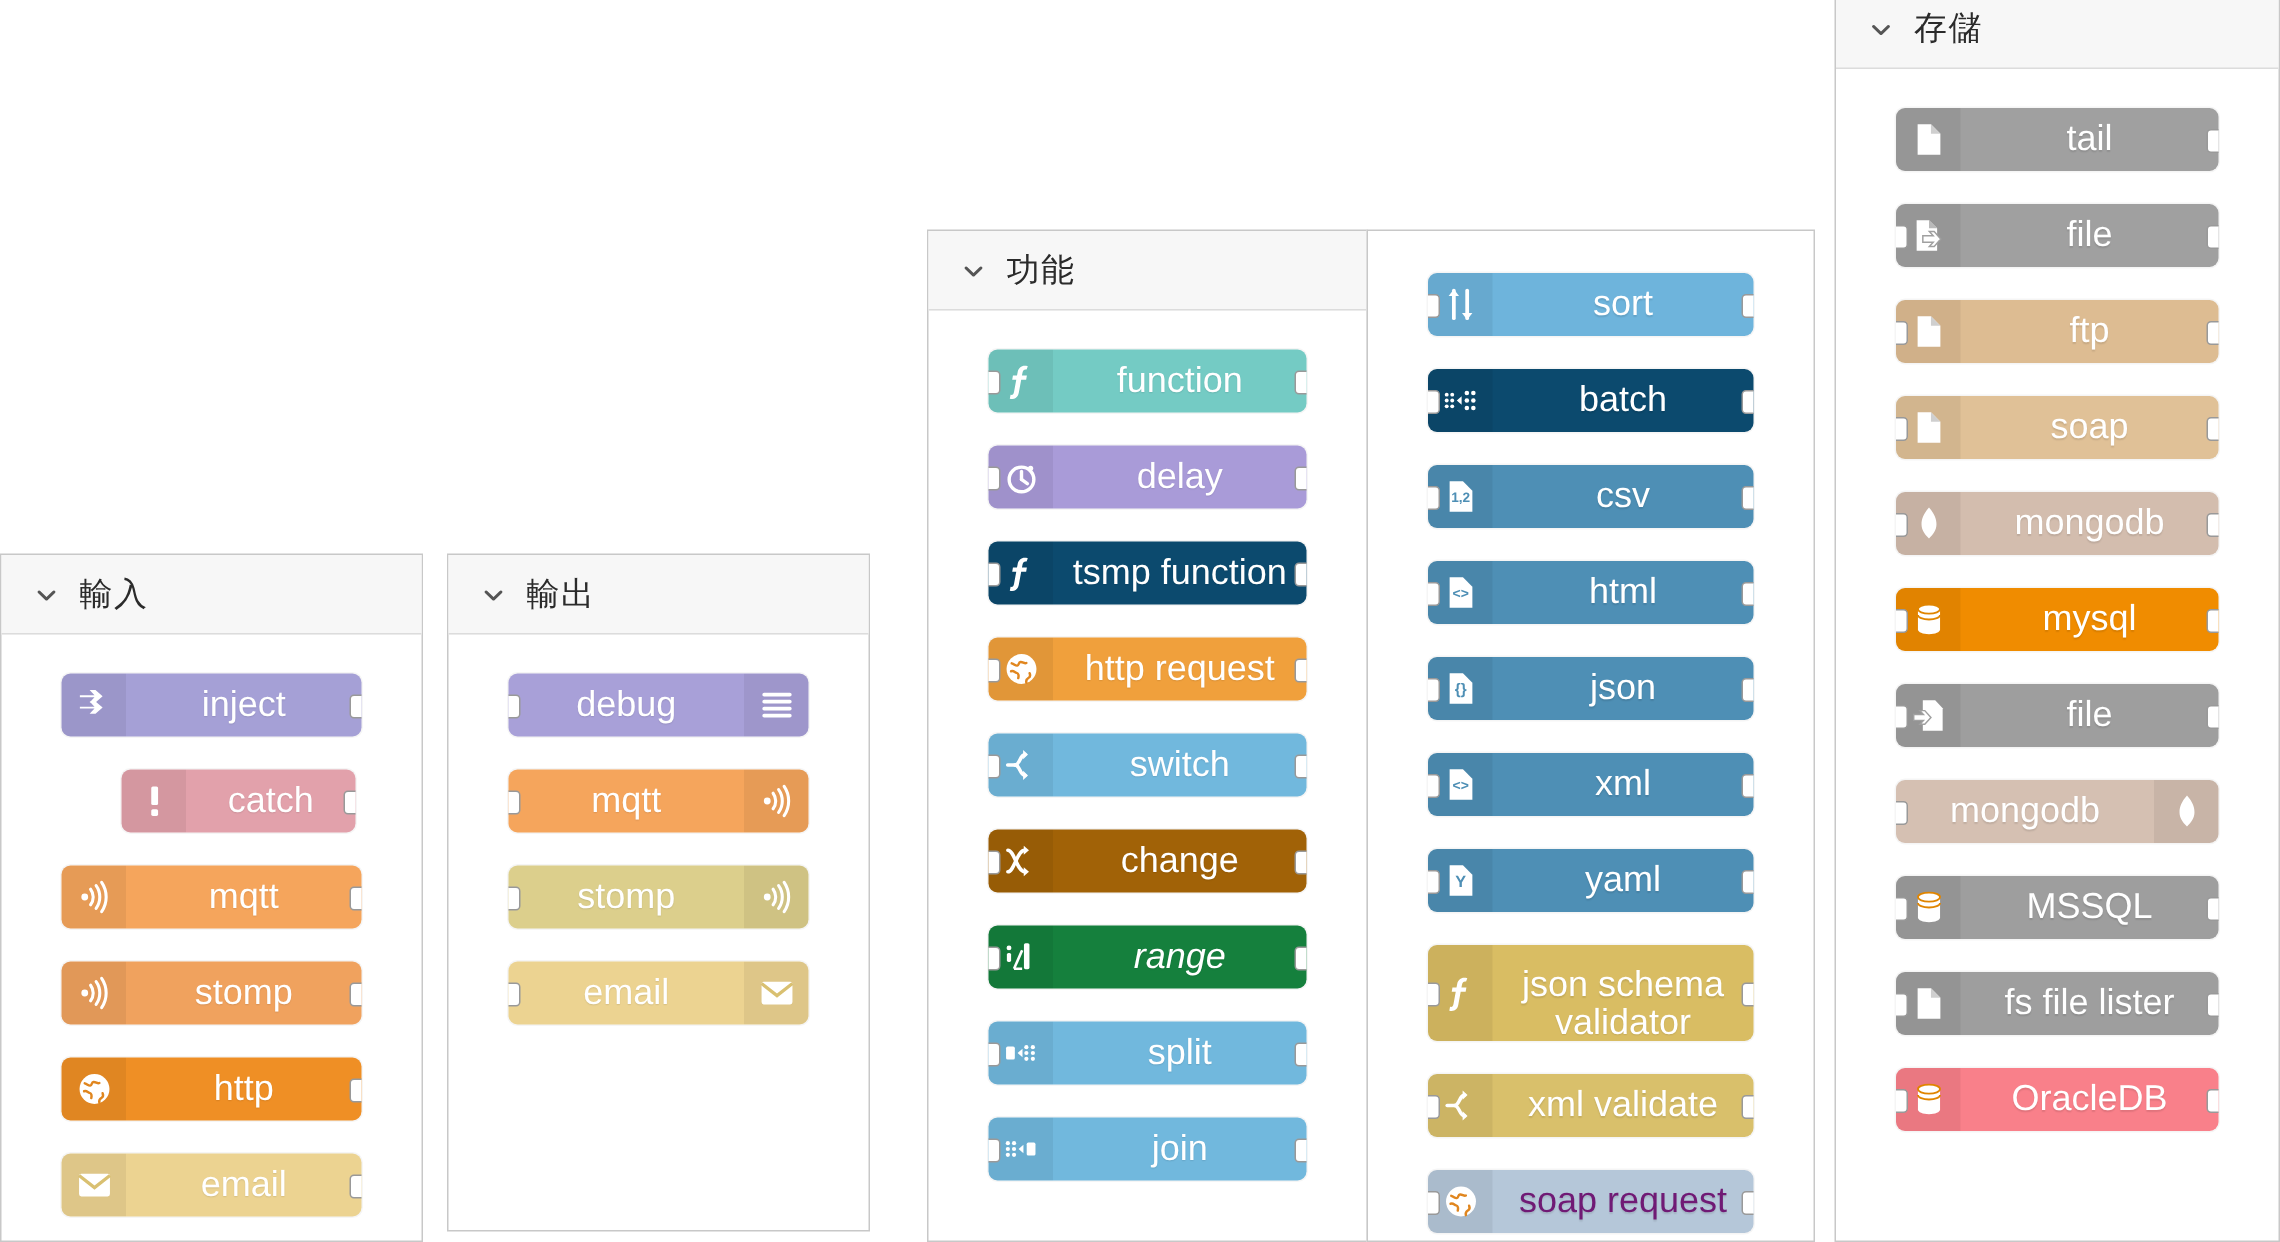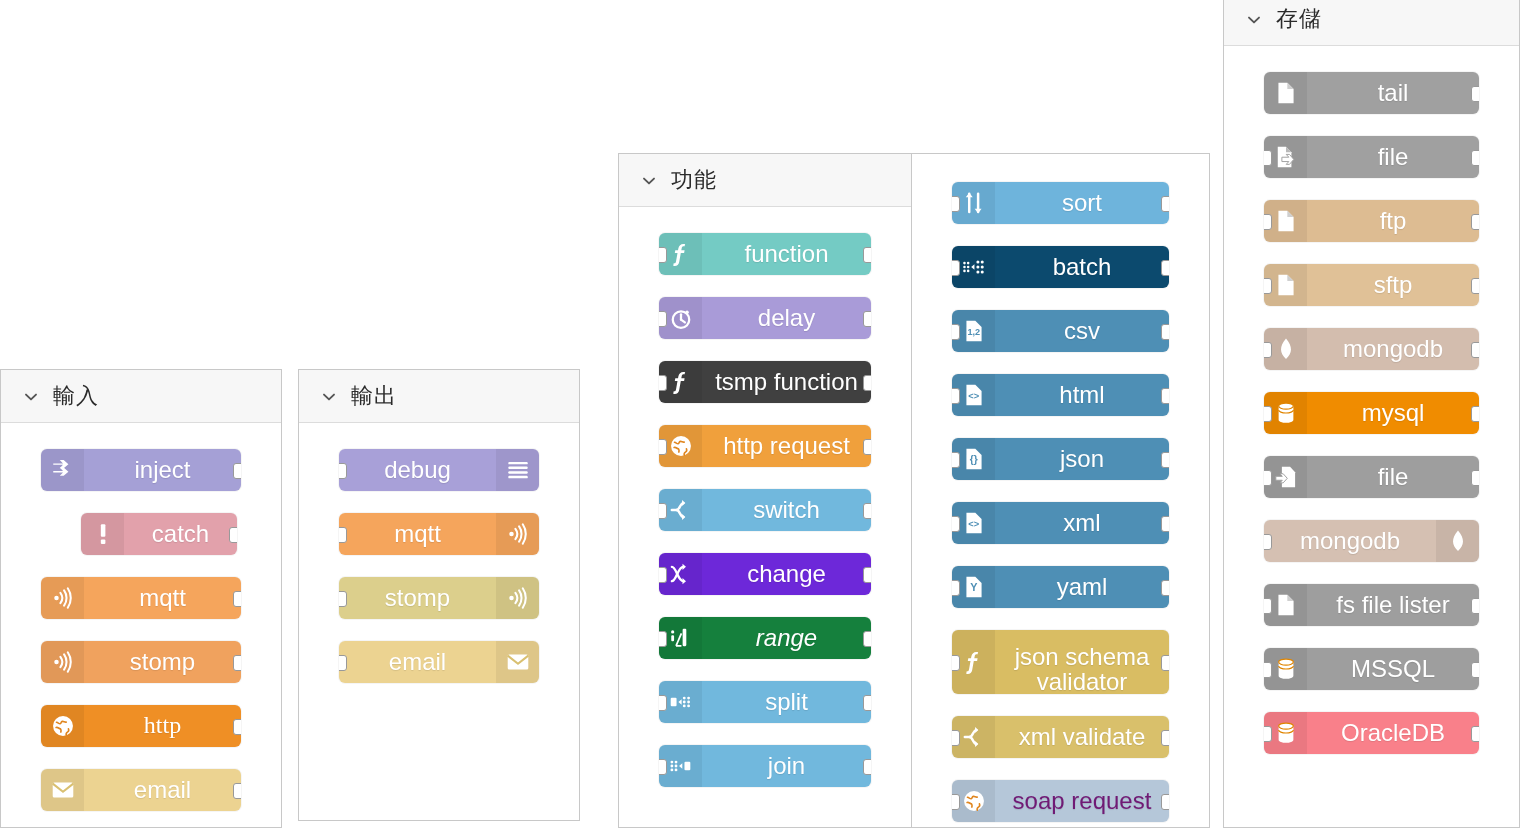--- a/index.html
+++ b/index.html
@@ -162,21 +162,21 @@
                   <path d="M13 5a12 12 0 010 14" stroke="#ffffff" stroke-width="1.9" stroke-linecap="round"></path>
                   <path d="M16.4 3a16 16 0 010 18" stroke="#ffffff" stroke-width="1.9" stroke-linecap="round"></path>
                 </svg>
               </span>
             </div>
             <div class="node-label" style="color: rgb(255, 255, 255);">stomp</div>
             <span class="port right"></span>
           </div>
         </div>
         <div class="noderow">
-          <div class="node" draggable="true" style="background: rgb(239, 143, 37); left: 40px; right: 40px; font-family: Liberation Serif, serif;">
+          <div class="node" draggable="true" style="background: rgb(239, 143, 37); left: 40px; right: 40px;">
             <div class="icon-box">
               <span class="ico">
                 <svg width="26" height="26" viewBox="0 0 24 24" fill="none" xmlns="http://www.w3.org/2000/svg">
                   <circle cx="12" cy="12" r="9.2" fill="#ffffff"></circle>
                   <path d="M6 8.5c1.6.4 2.2 1.6 3.4 1.4 1.2-.2.6-2 2-2.2 1.4-.2 2.4 1.2 3.6.6M5.6 13.4c1.8-.6 2.2.8 3.4 1 1.2.2 1.4 1.8 1 3.2M15 20.4c-.4-1.4.4-2.4 1.4-3 1-.6 1-1.8.6-2.8" stroke="#e0861f" stroke-width="1.5" stroke-linecap="round"></path>
                 </svg>
               </span>
             </div>
             <div class="node-label" style="color: rgb(255, 255, 255);">http</div>
             <span class="port right"></span>
@@ -307,21 +307,21 @@
                   <circle cx="17.6" cy="6.6" r="1.6" fill="#ffffff"></circle>
                 </svg>
               </span>
             </div>
             <div class="node-label" style="color: rgb(255, 255, 255);">delay</div>
             <span class="port left"></span>
             <span class="port right"></span>
           </div>
         </div>
         <div class="noderow">
-          <div class="node" draggable="true" style="background: #404040; left: 40px; right: 40px;">
+          <div class="node" draggable="true" style="background: #0c4a6e; left: 40px; right: 40px;">
             <div class="icon-box">
               <span class="ico">
                 <svg width="26" height="26" viewBox="0 0 24 26" fill="none" xmlns="http://www.w3.org/2000/svg">
                   <path d="M16.2 3.2c-3.6-1-6.1.6-6.8 4.1L9 9.3H6.3l-.5 2.8h2.7l-1.5 8.3c-.3 1.6-1 2.1-2.3 1.8l-.5 2.6c3.2.8 5.4-.7 6-3.9l1.6-8.8h3.3l.5-2.8h-3.3l.4-2c.3-1.6 1.2-2.2 2.7-1.9l.8-2.2z" fill="#ffffff"></path>
                 </svg>
               </span>
             </div>
             <div class="node-label" style="color: rgb(255, 255, 255);">tsmp function</div>
             <span class="port left"></span>
             <span class="port right"></span>
@@ -354,21 +354,21 @@
                   <path d="M13 15.6l3 2.8-3 2.8z" fill="#ffffff"></path>
                 </svg>
               </span>
             </div>
             <div class="node-label" style="color: rgb(255, 255, 255);">switch</div>
             <span class="port left"></span>
             <span class="port right"></span>
           </div>
         </div>
         <div class="noderow">
-          <div class="node" draggable="true" style="background: #6d28d9; left: 40px; right: 40px;">
+          <div class="node" draggable="true" style="background: #a16207; left: 40px; right: 40px;">
             <div class="icon-box">
               <span class="ico">
                 <svg width="26" height="26" viewBox="0 0 24 24" fill="none" xmlns="http://www.w3.org/2000/svg">
                   <path d="M3.6 5.4c4 0 5.6 13.2 10.4 13.2" stroke="#ffffff" stroke-width="2.2" fill="none" stroke-linecap="round"></path>
                   <path d="M3.6 18.6c4 0 5.6-13.2 10.4-13.2" stroke="#ffffff" stroke-width="2.2" fill="none" stroke-linecap="round"></path>
                   <path d="M13.4 2.6l3.2 2.8-3.2 2.8z" fill="#ffffff"></path>
                   <path d="M13.4 15.8l3.2 2.8-3.2 2.8z" fill="#ffffff"></path>
                 </svg>
               </span>
             </div>
@@ -667,21 +667,21 @@
         <div class="noderow">
           <div class="node" draggable="true" style="background: rgb(224, 193, 151); left: 40px; right: 40px;">
             <div class="icon-box">
               <span class="ico">
                 <svg width="26" height="26" viewBox="0 0 24 24" fill="none" xmlns="http://www.w3.org/2000/svg">
                   <path d="M5 2.6h8.2L19 8.4v13H5z" fill="#ffffff"></path>
                   <path d="M13.2 2.6v5.8H19" fill="#cfcfcf"></path>
                 </svg>
               </span>
             </div>
-            <div class="node-label" style="color: rgb(255, 255, 255);">sftp</div>
+            <div class="node-label" style="color: rgb(255, 255, 255);">soap</div>
             <span class="port left"></span>
             <span class="port right"></span>
           </div>
         </div>
         <div class="noderow">
           <div class="node" draggable="true" style="background: rgb(211, 189, 174); left: 40px; right: 40px;">
             <div class="icon-box">
               <span class="ico">
                 <svg width="26" height="26" viewBox="0 0 24 24" fill="none" xmlns="http://www.w3.org/2000/svg">
                   <path d="M12 2.2c3.2 3.6 4.6 7 4.6 10.2 0 3.4-1.8 6-4.6 8.8-2.8-2.8-4.6-5.4-4.6-8.8 0-3.2 1.4-6.6 4.6-10.2z" fill="#ffffff"></path>
@@ -736,48 +736,48 @@
               </span>
             </div>
             <span class="port left"></span>
           </div>
         </div>
         <div class="noderow">
           <div class="node" draggable="true" style="background: rgb(158, 158, 158); left: 40px; right: 40px;">
             <div class="icon-box">
               <span class="ico">
                 <svg width="26" height="26" viewBox="0 0 24 24" fill="none" xmlns="http://www.w3.org/2000/svg">
-                  <path d="M5 2.6h8.2L19 8.4v13H5z" fill="#ffffff"></path>
-                  <path d="M13.2 2.6v5.8H19" fill="#cfcfcf"></path>
-                </svg>
-              </span>
-            </div>
-            <div class="node-label" style="color: rgb(255, 255, 255);">fs file lister</div>
-            <span class="port left"></span>
-            <span class="port right"></span>
-          </div>
-        </div>
-        <div class="noderow">
-          <div class="node" draggable="true" style="background: rgb(158, 158, 158); left: 40px; right: 40px;">
-            <div class="icon-box">
-              <span class="ico">
-                <svg width="26" height="26" viewBox="0 0 24 24" fill="none" xmlns="http://www.w3.org/2000/svg">
                   <ellipse cx="12" cy="5.6" rx="6.8" ry="2.8" fill="#ffffff"></ellipse>
                   <path d="M5.2 5.6v12.6c0 1.6 3 2.9 6.8 2.9s6.8-1.3 6.8-2.9V5.6" fill="#ffffff"></path>
                   <ellipse cx="12" cy="5.6" rx="6.8" ry="2.8" fill="none" stroke="#e08500" stroke-width="1.1"></ellipse>
                   <path d="M5.2 9.2c0 1.5 3 2.8 6.8 2.8s6.8-1.3 6.8-2.8" stroke="#e08500" stroke-width="1.1" fill="none"></path>
                 </svg>
               </span>
             </div>
             <div class="node-label" style="color: rgb(255, 255, 255);">MSSQL</div>
             <span class="port left"></span>
             <span class="port right"></span>
           </div>
         </div>
         <div class="noderow">
+          <div class="node" draggable="true" style="background: rgb(158, 158, 158); left: 40px; right: 40px;">
+            <div class="icon-box">
+              <span class="ico">
+                <svg width="26" height="26" viewBox="0 0 24 24" fill="none" xmlns="http://www.w3.org/2000/svg">
+                  <path d="M5 2.6h8.2L19 8.4v13H5z" fill="#ffffff"></path>
+                  <path d="M13.2 2.6v5.8H19" fill="#cfcfcf"></path>
+                </svg>
+              </span>
+            </div>
+            <div class="node-label" style="color: rgb(255, 255, 255);">fs file lister</div>
+            <span class="port left"></span>
+            <span class="port right"></span>
+          </div>
+        </div>
+        <div class="noderow">
           <div class="node" draggable="true" style="background: rgb(249, 128, 138); left: 40px; right: 40px;">
             <div class="icon-box">
               <span class="ico">
                 <svg width="26" height="26" viewBox="0 0 24 24" fill="none" xmlns="http://www.w3.org/2000/svg">
                   <ellipse cx="12" cy="5.6" rx="6.8" ry="2.8" fill="#ffffff"></ellipse>
                   <path d="M5.2 5.6v12.6c0 1.6 3 2.9 6.8 2.9s6.8-1.3 6.8-2.9V5.6" fill="#ffffff"></path>
                   <ellipse cx="12" cy="5.6" rx="6.8" ry="2.8" fill="none" stroke="#e08500" stroke-width="1.1"></ellipse>
                   <path d="M5.2 9.2c0 1.5 3 2.8 6.8 2.8s6.8-1.3 6.8-2.8" stroke="#e08500" stroke-width="1.1" fill="none"></path>
                 </svg>
               </span>

